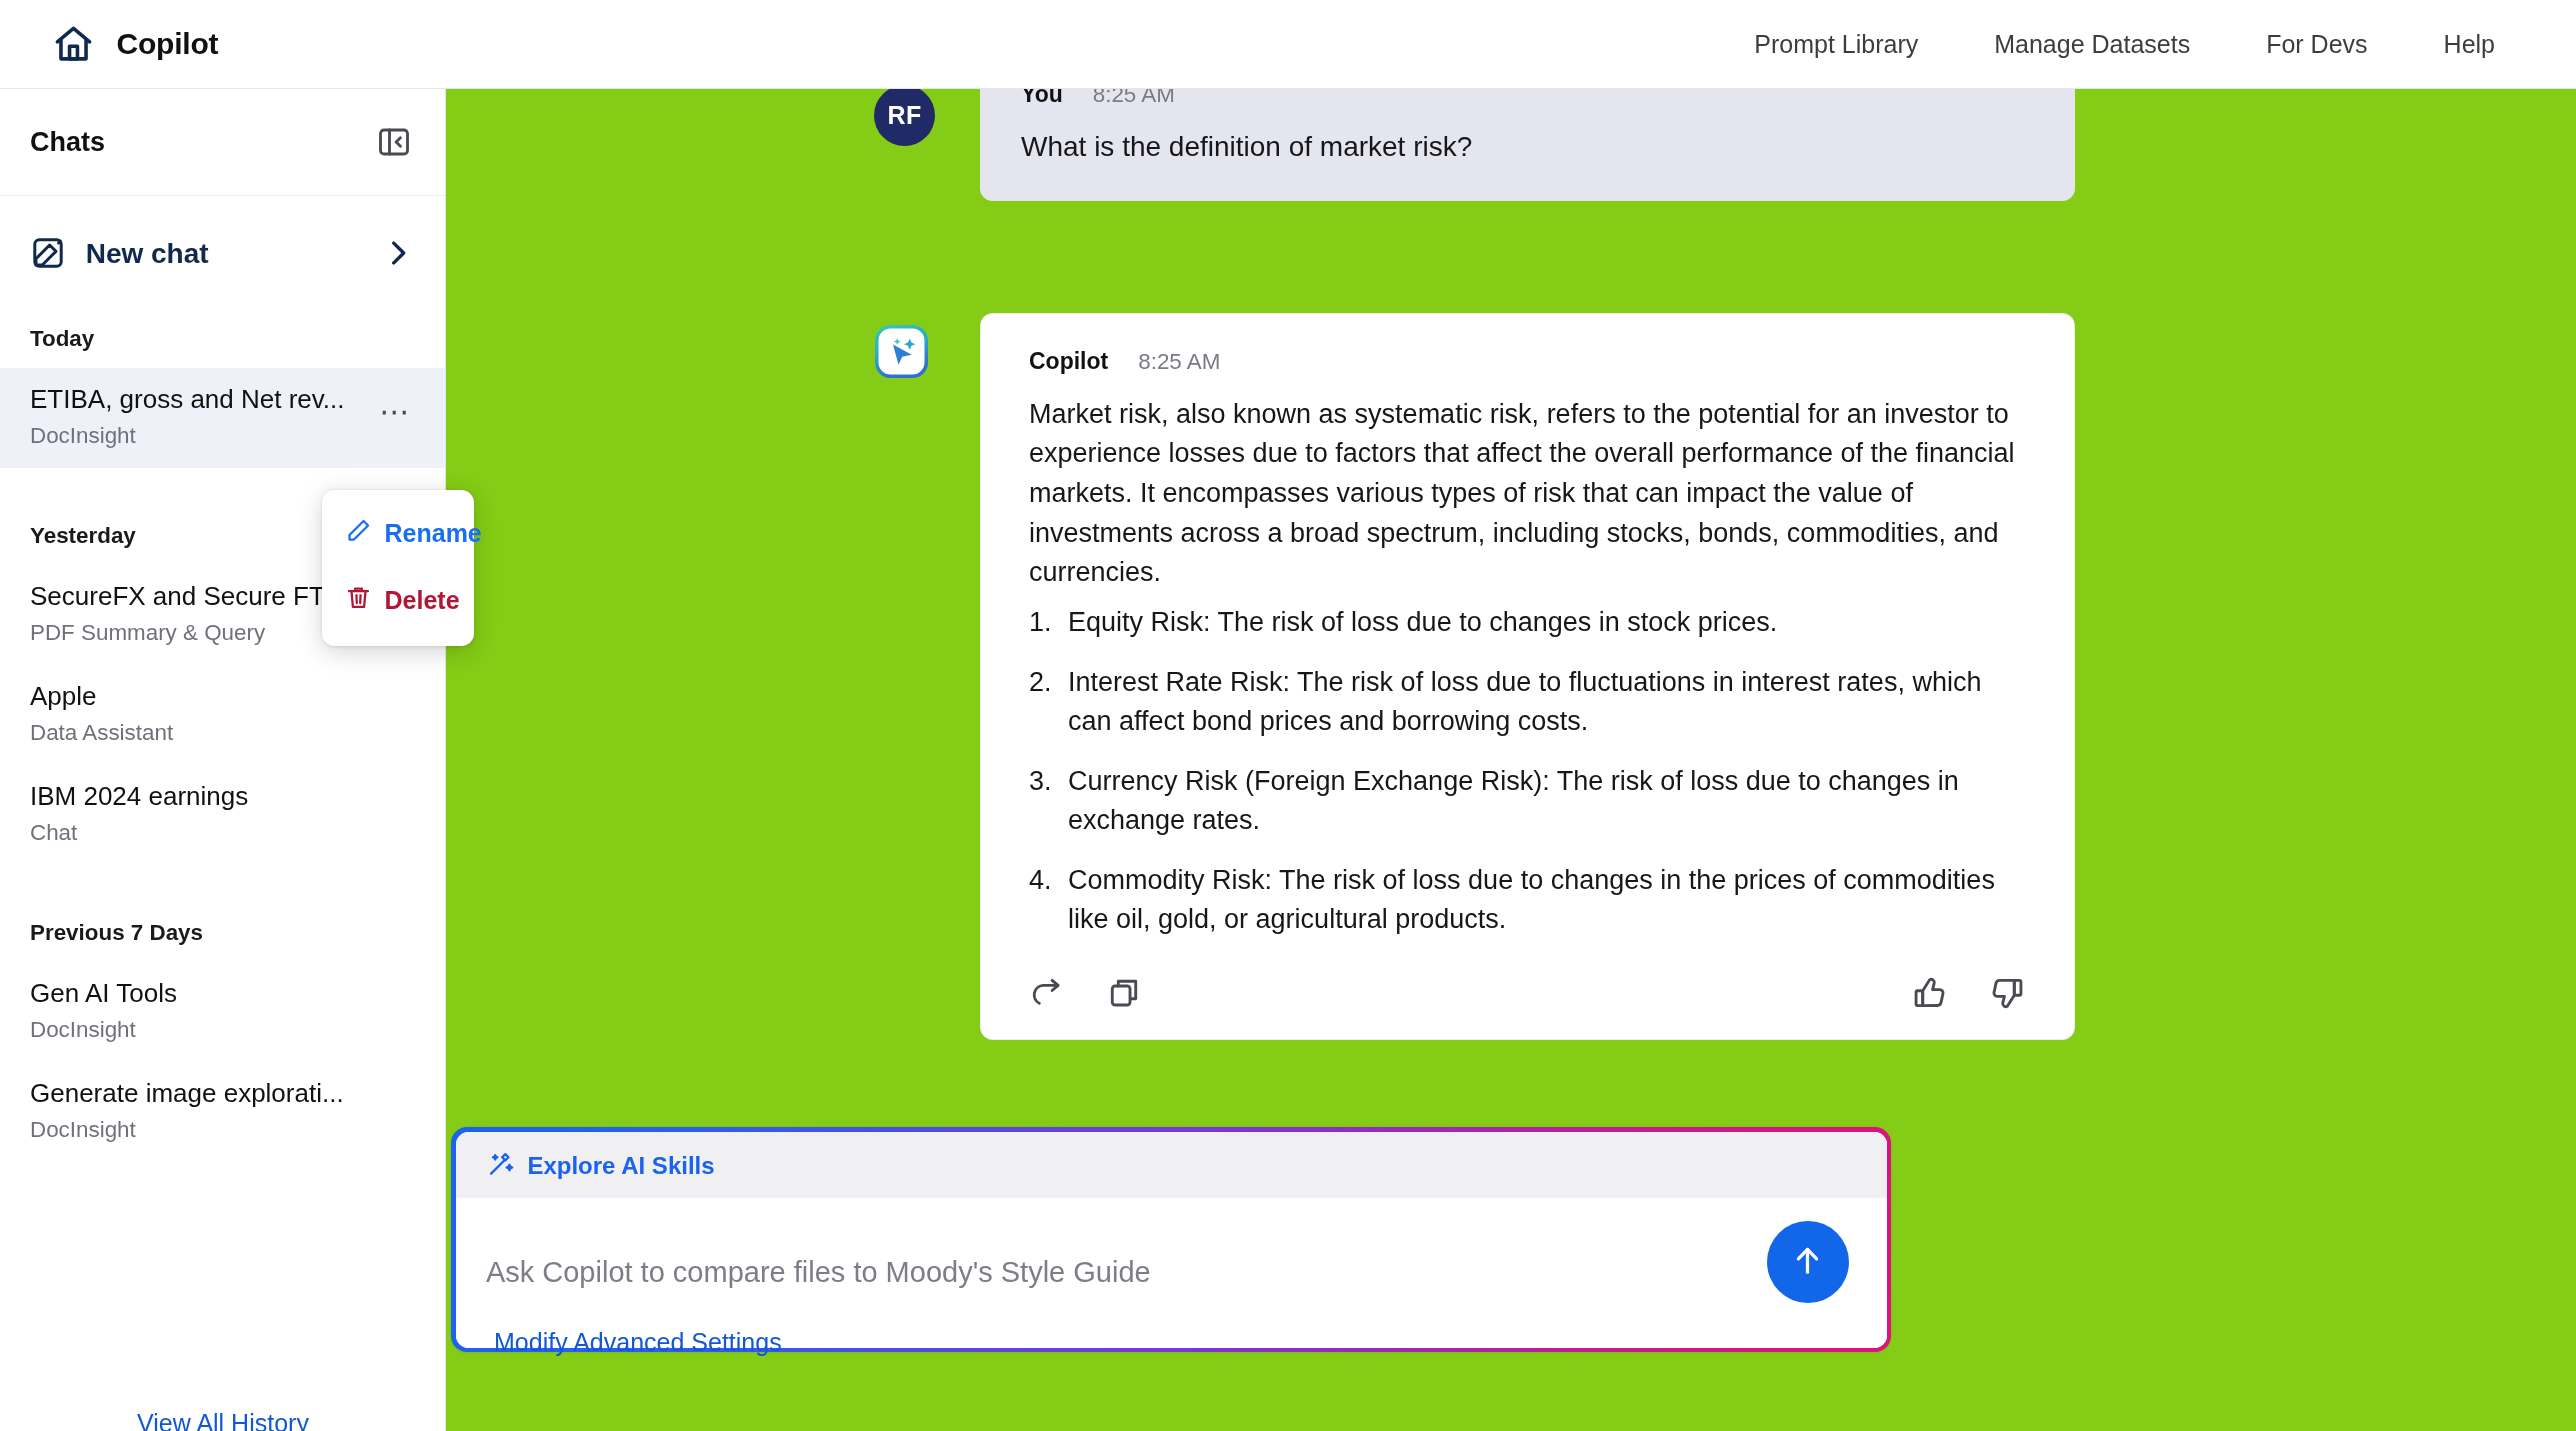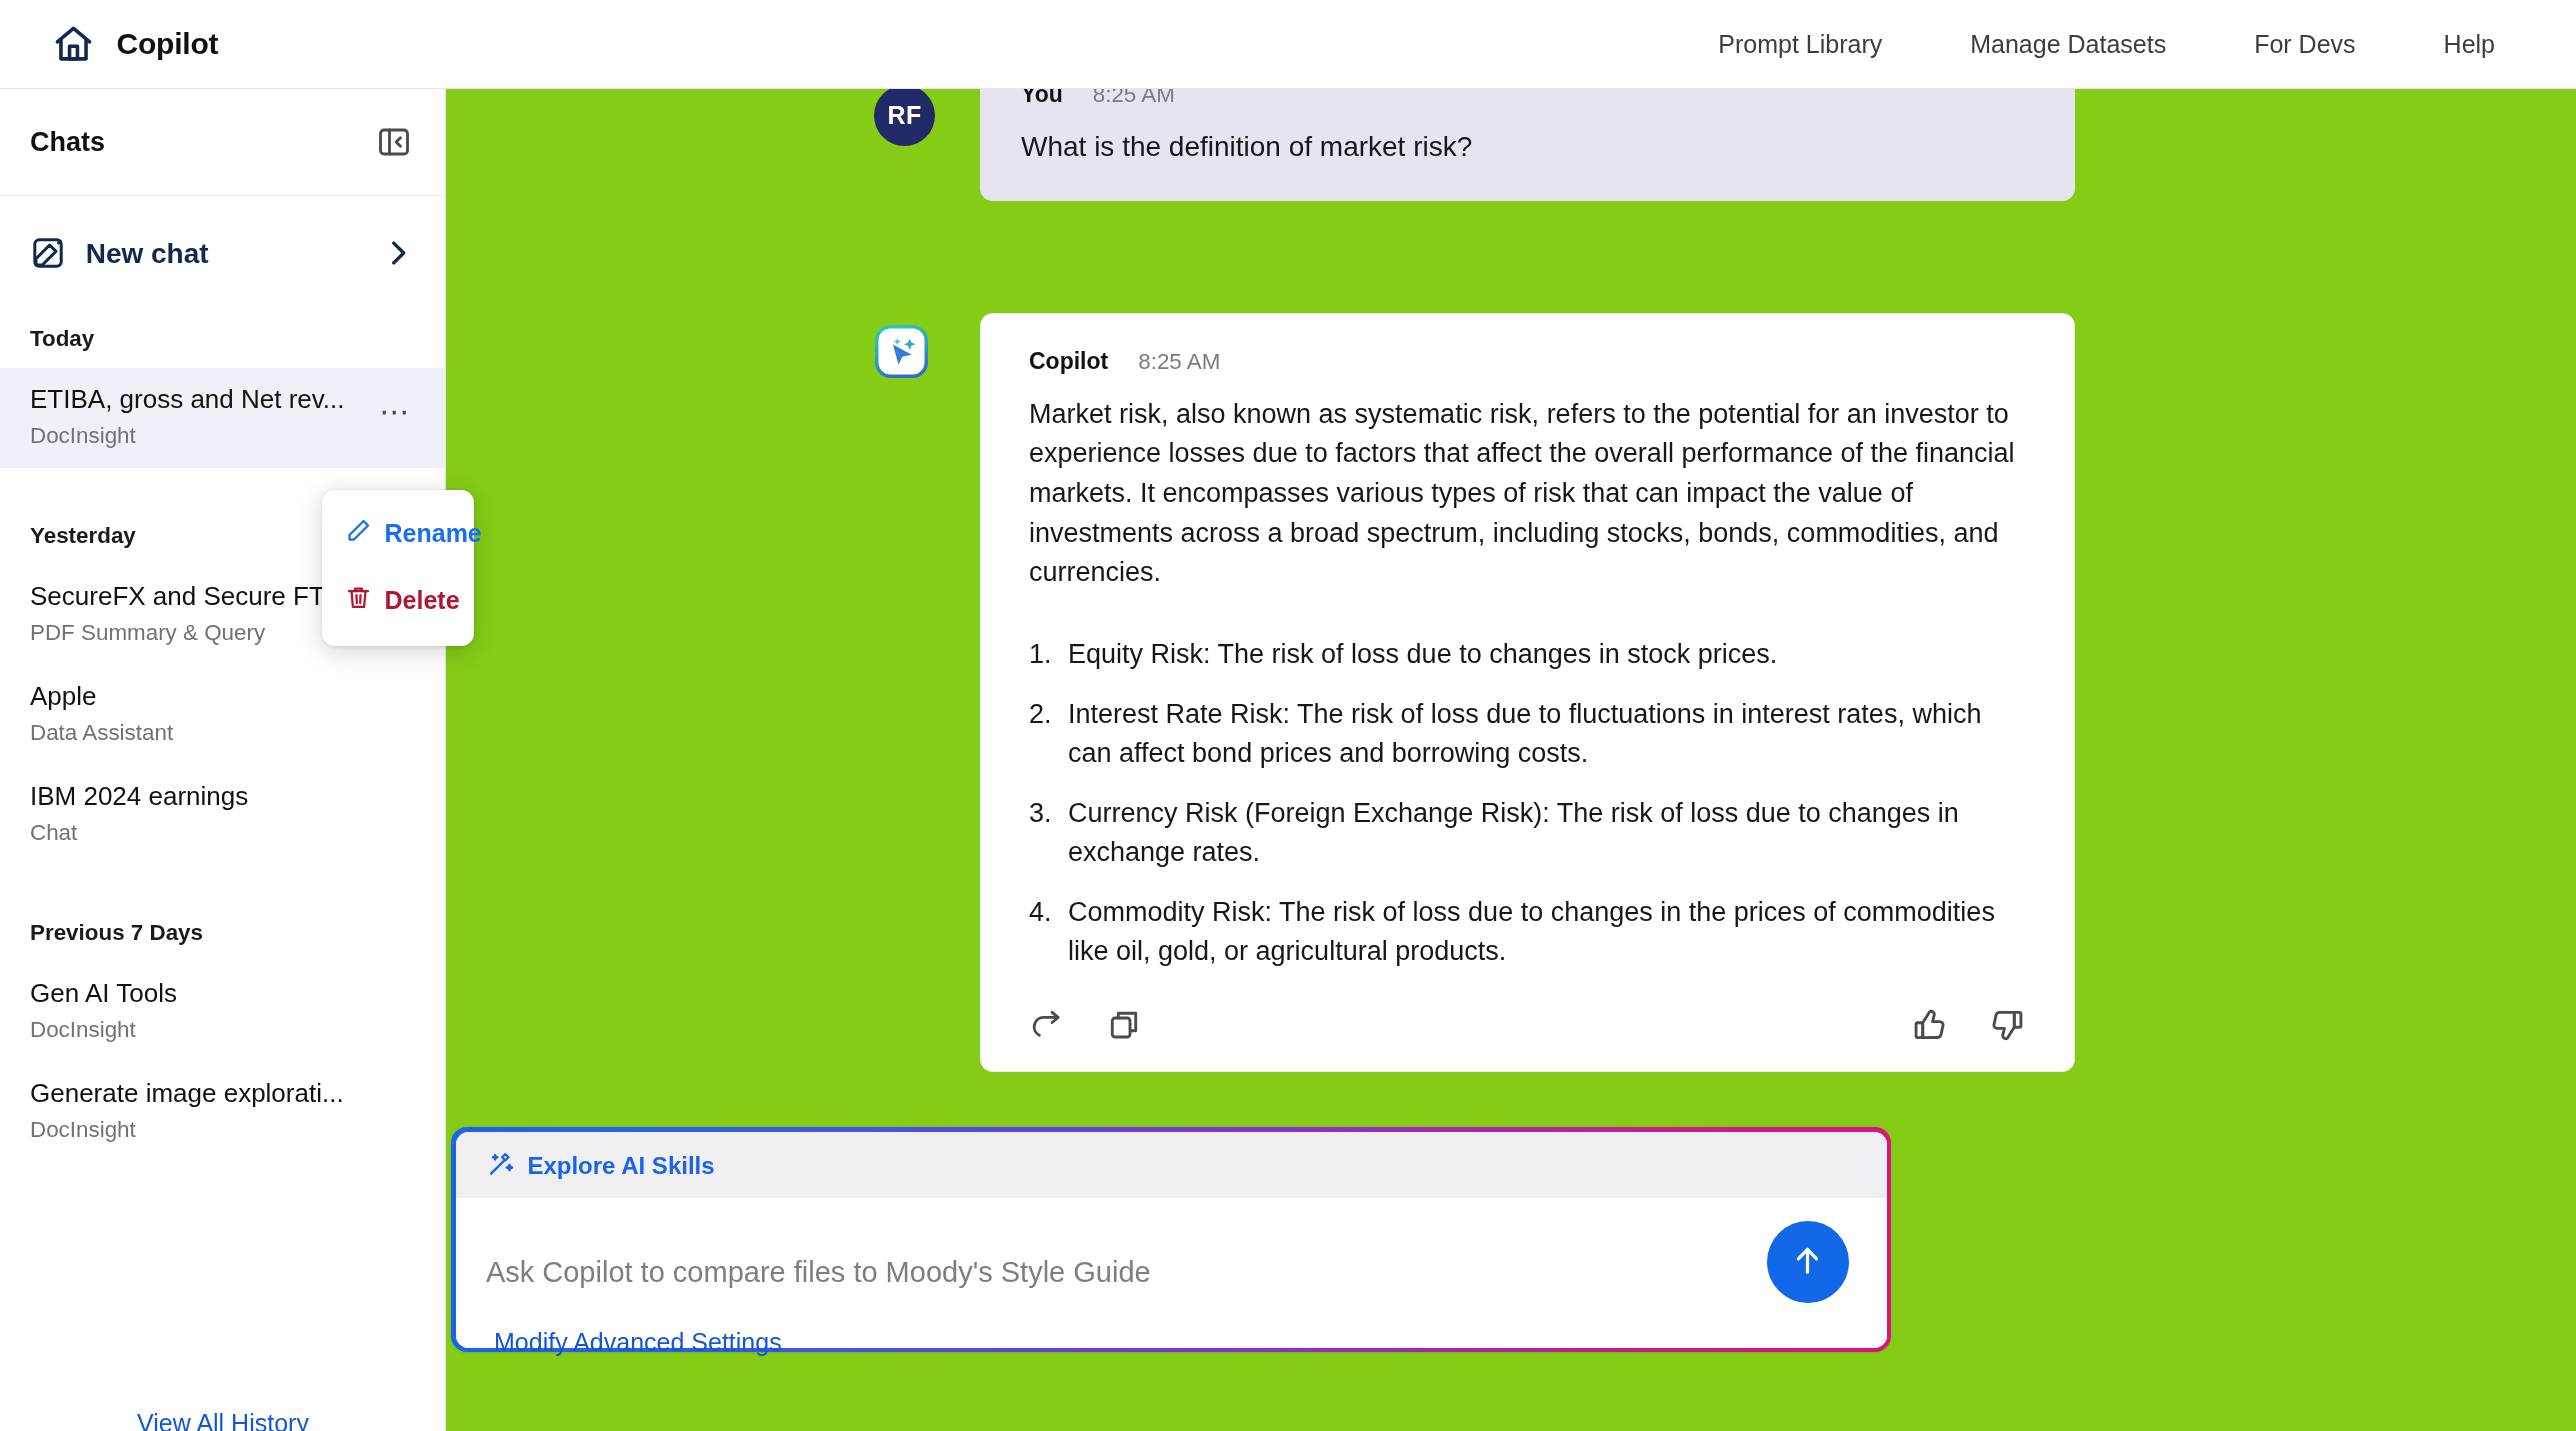--- a/index.html
+++ b/index.html
@@ -44,21 +44,21 @@
     font-size: 30px;
     font-weight: 700;
     letter-spacing: -0.2px;
     color: #111111;
   }
   .topnav {
     margin-left: auto;
     margin-right: 81px;
     display: flex;
     align-items: center;
-    gap: 12px;
+    gap: 0;
   }
   .topnav-item {
     font-size: 25px;
     color: #3d3d41;
     padding: 0 38px;
     cursor: pointer;
     white-space: nowrap;
   }
   .topnav-item:last-child { padding-right: 0; }
 
@@ -252,21 +252,21 @@
     background: #ffffff;
     border: 1.8px solid #ececee;
     border-radius: 12.5px;
     padding: 34px 48px 27px 48px;
     width: 1095px;
   }
   .bot-para {
     font-size: 27px;
     line-height: 1.47;
     color: #17171a;
-    margin-bottom: 42px;
+    margin-bottom: 10px;
   }
   .bot-lead {
     font-size: 27px;
     line-height: 1.47;
     color: #17171a;
     margin-bottom: 19.7px;
   }
   .bot-list { list-style: none; }
   .bot-list li {
     display: flex;

